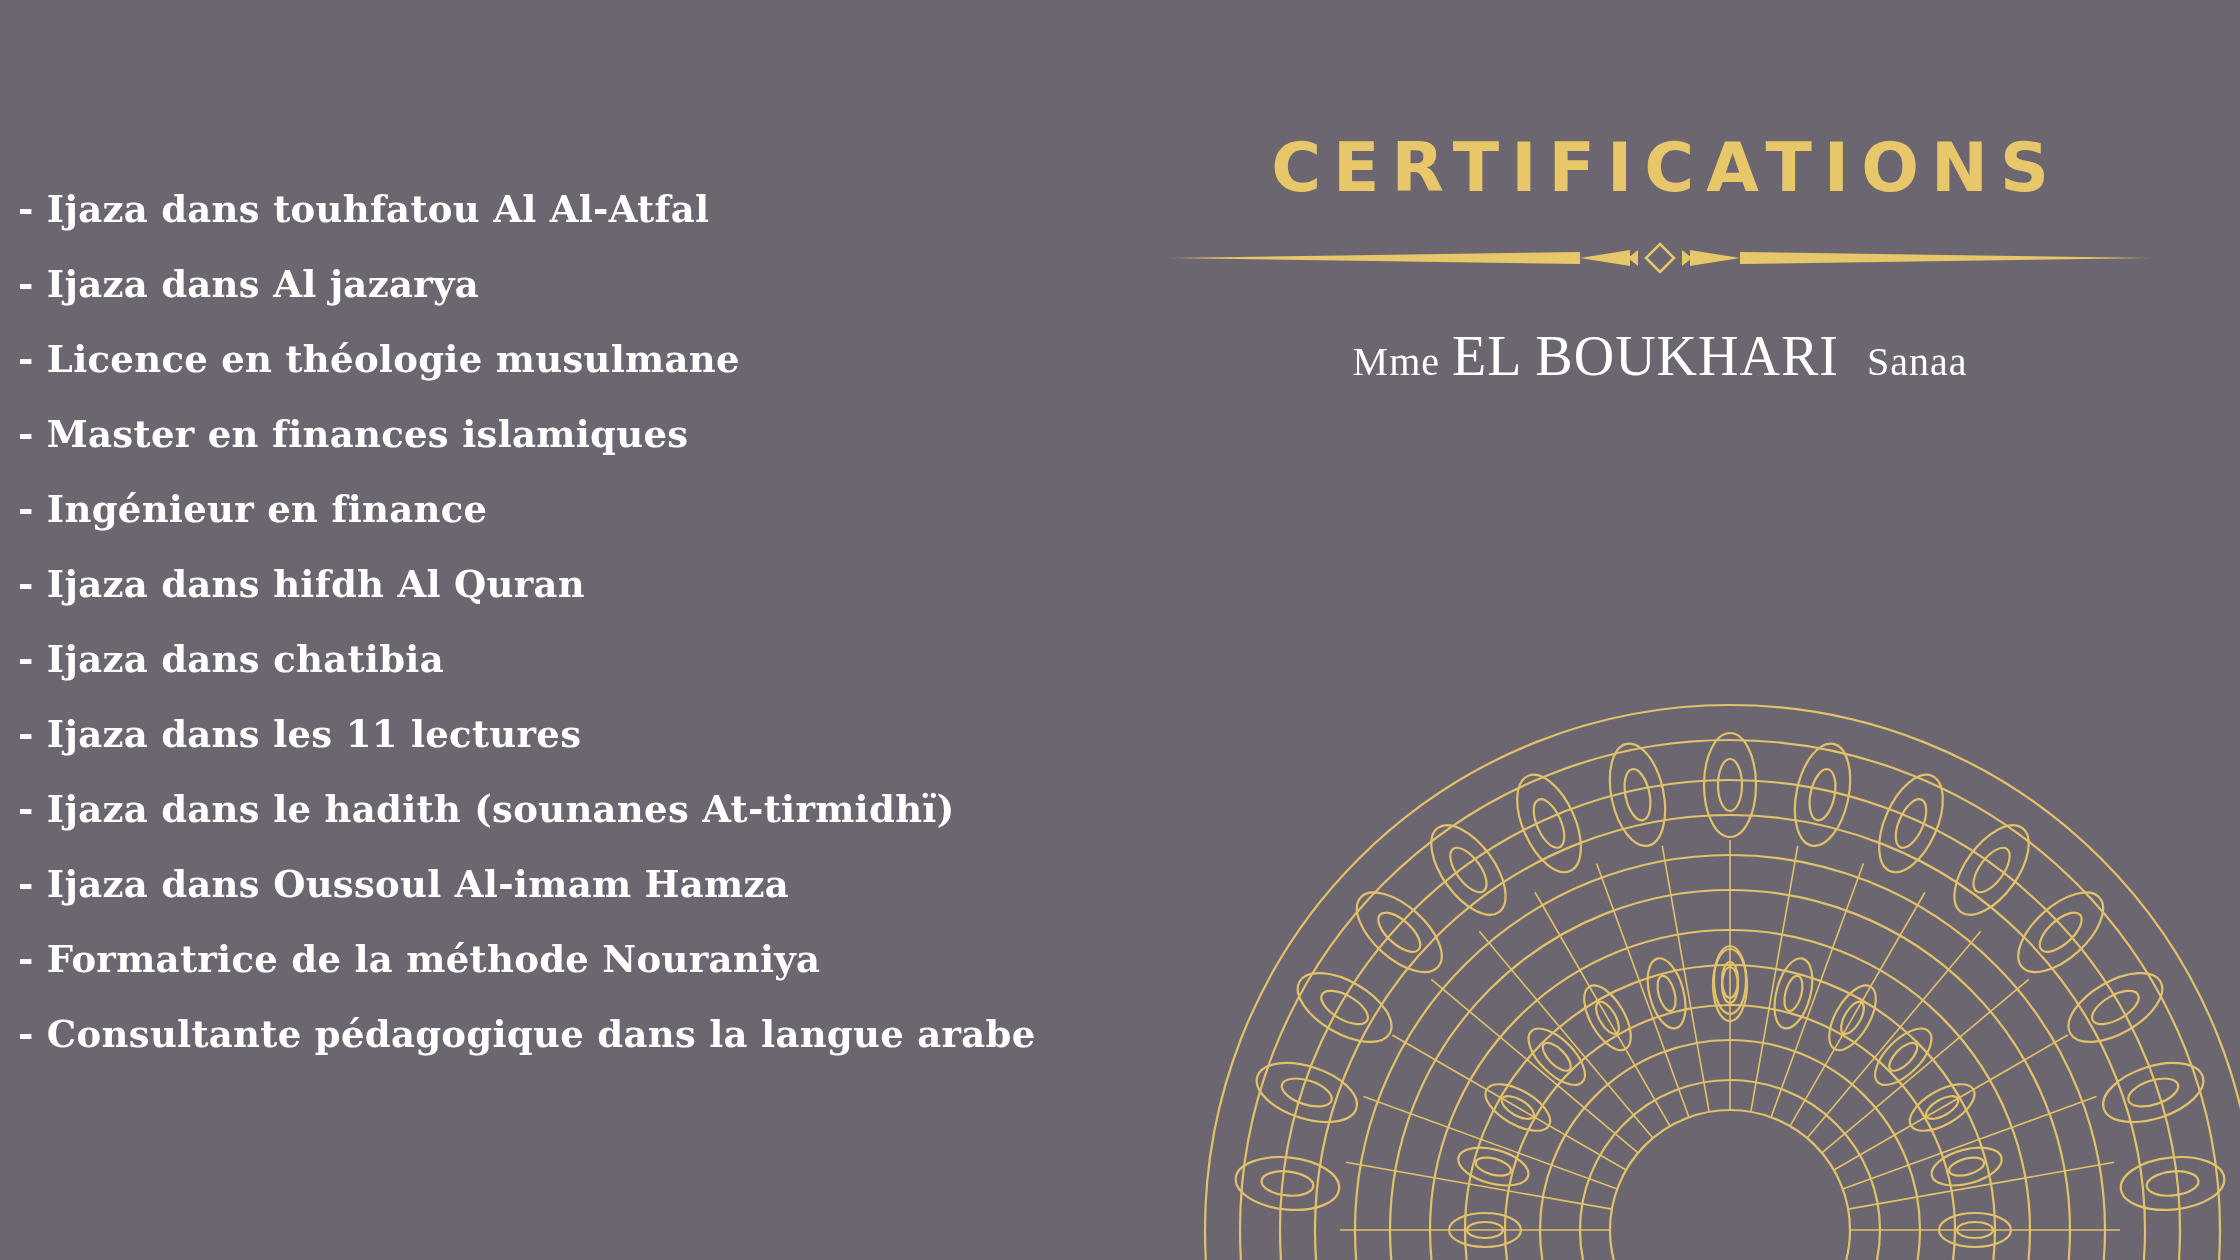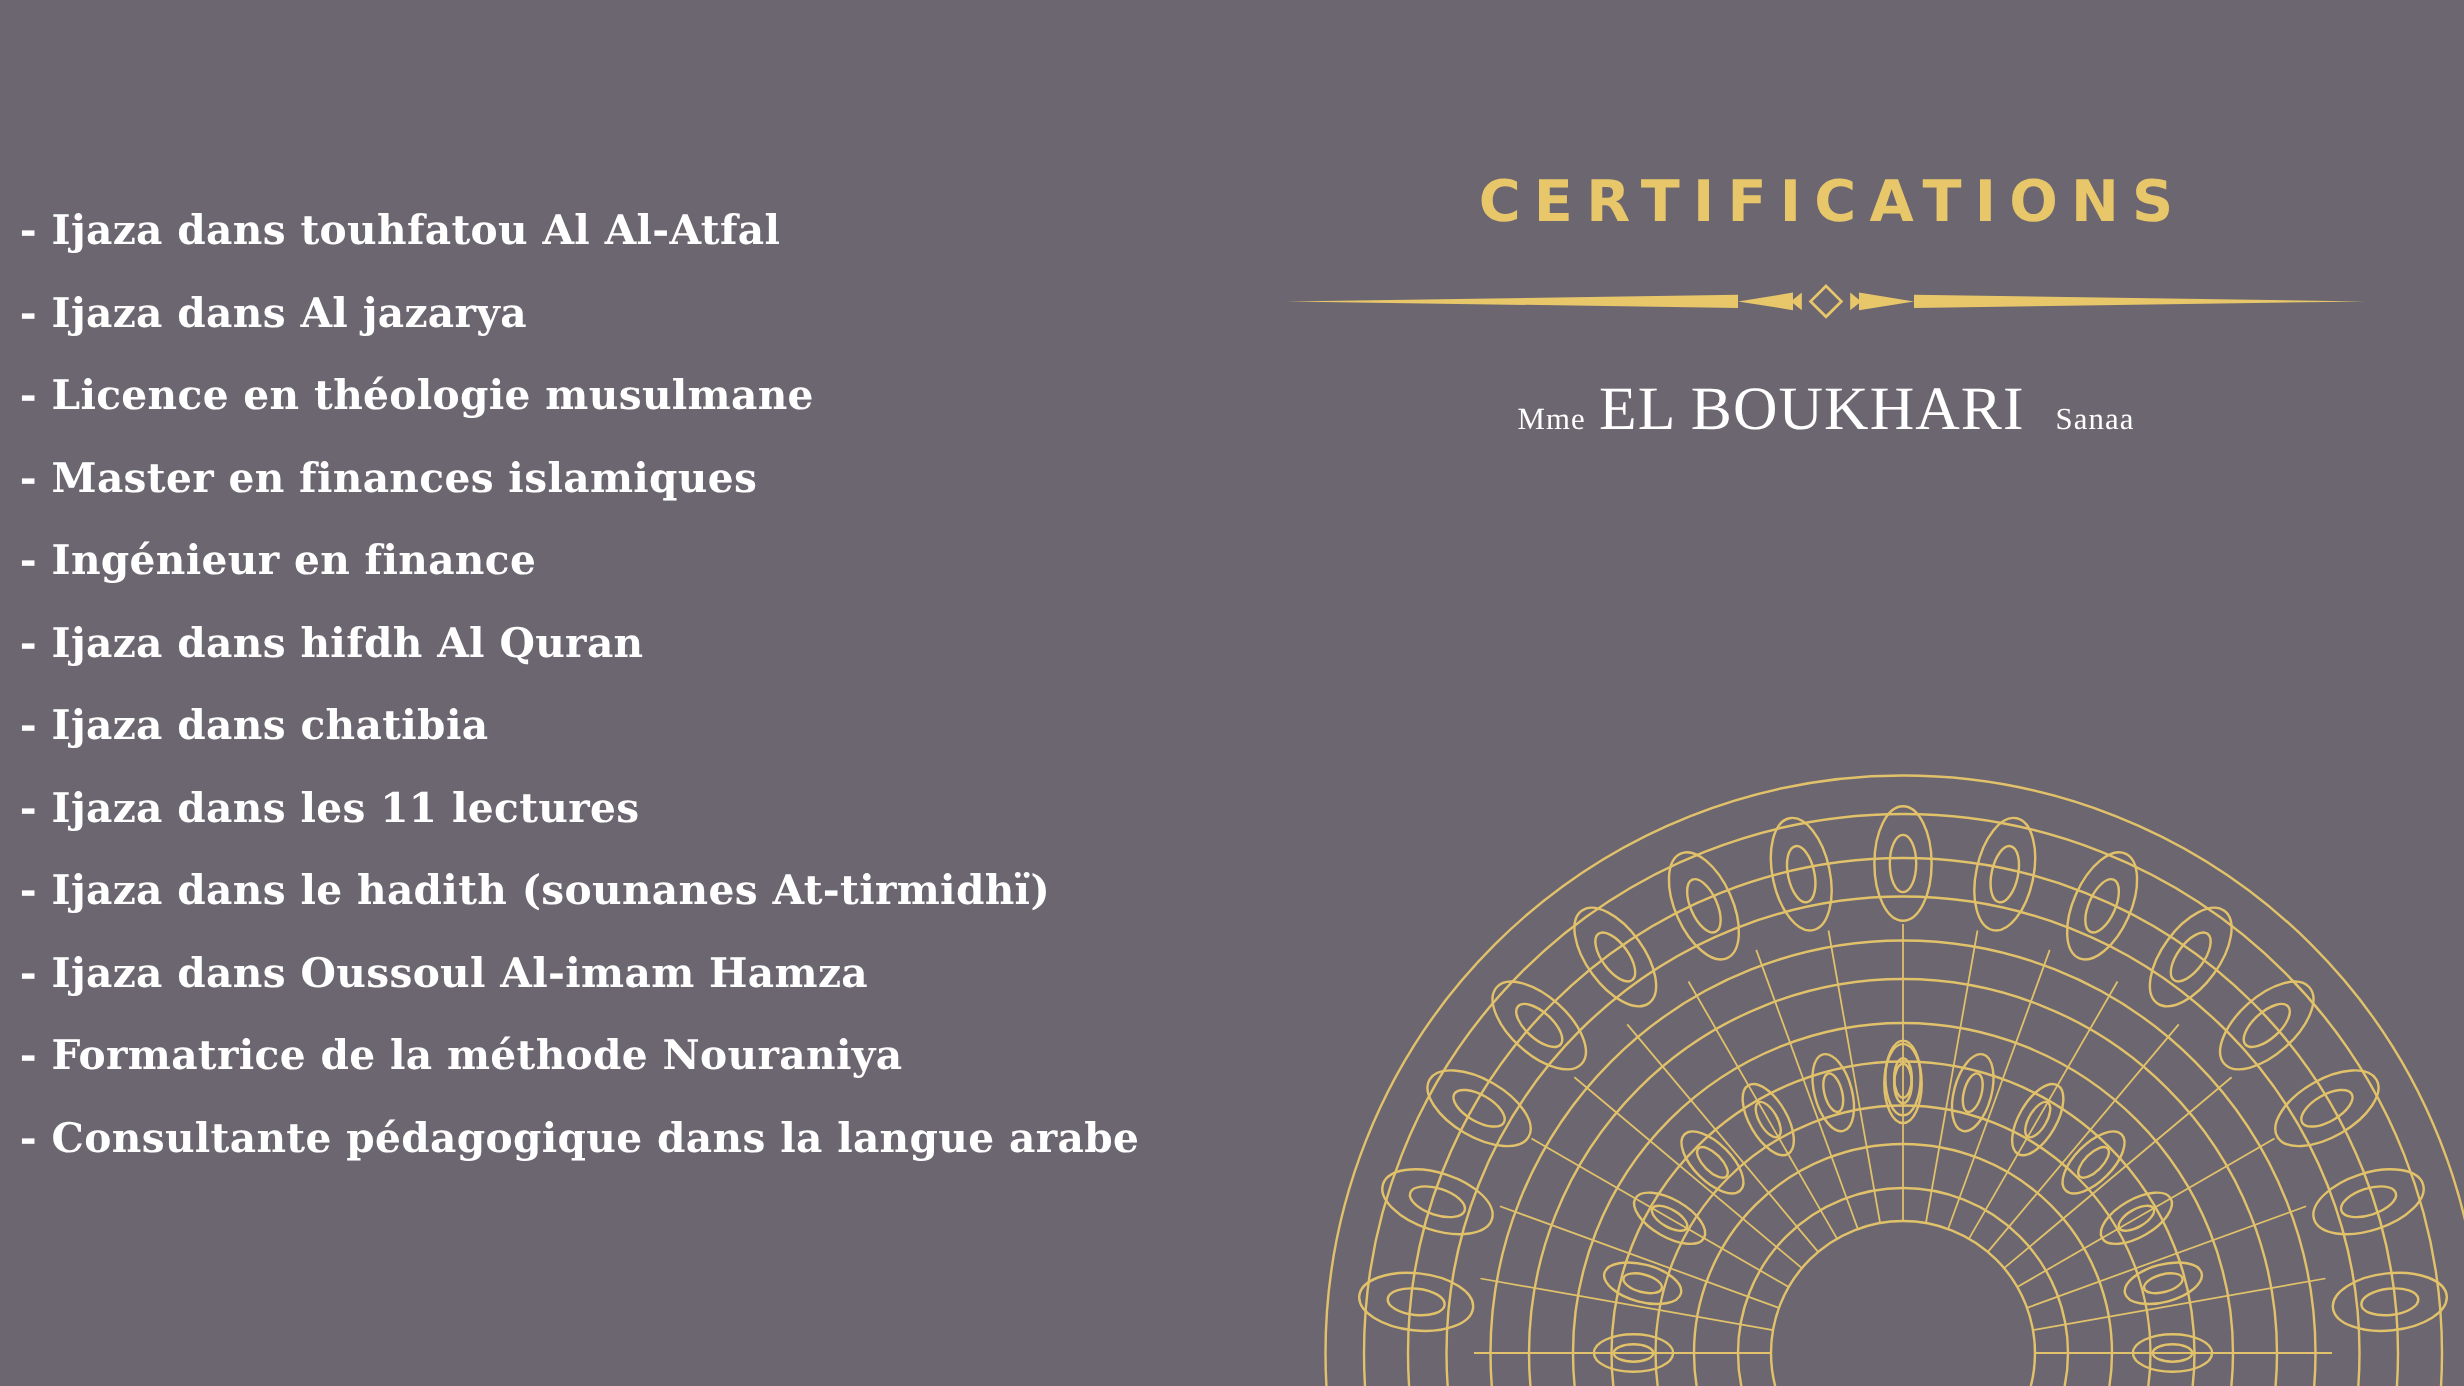--- a/index.html
+++ b/index.html
@@ -37,24 +37,24 @@
     position: absolute;
     left: 1130px;
     top: 120px;
     width: 1060px;
     text-align: center;
   }
   .cert-title {
     color: #e8c76a;
     font-family: "DejaVu Sans", "Liberation Sans", sans-serif;
     font-weight: bold;
-    font-size: 52px;
+    font-size: 68px;
     letter-spacing: 12px;
     line-height: 96px;
-    margin: 16px;
+    margin: 0;
     padding-left: 12px;
   }
 
   
   .divider {
     position: relative;
     width: 1000px;
     height: 40px;
     margin: 22px auto 0 auto;
   }
@@ -62,21 +62,21 @@
 
   .cert-name {
     margin-top: 46px;
     color: #ffffff;
     font-family: "Liberation Serif", serif;
     font-size: 56px;
     letter-spacing: 1px;
     white-space: nowrap;
   }
   .cert-name .small {
-    font-size: 28px;
+    font-size: 40px;
   }
 
   
   .mandala {
     position: absolute;
     right: -40px;
     bottom: -520px;
     width: 1100px;
     height: 1100px;
     opacity: 0.95;

